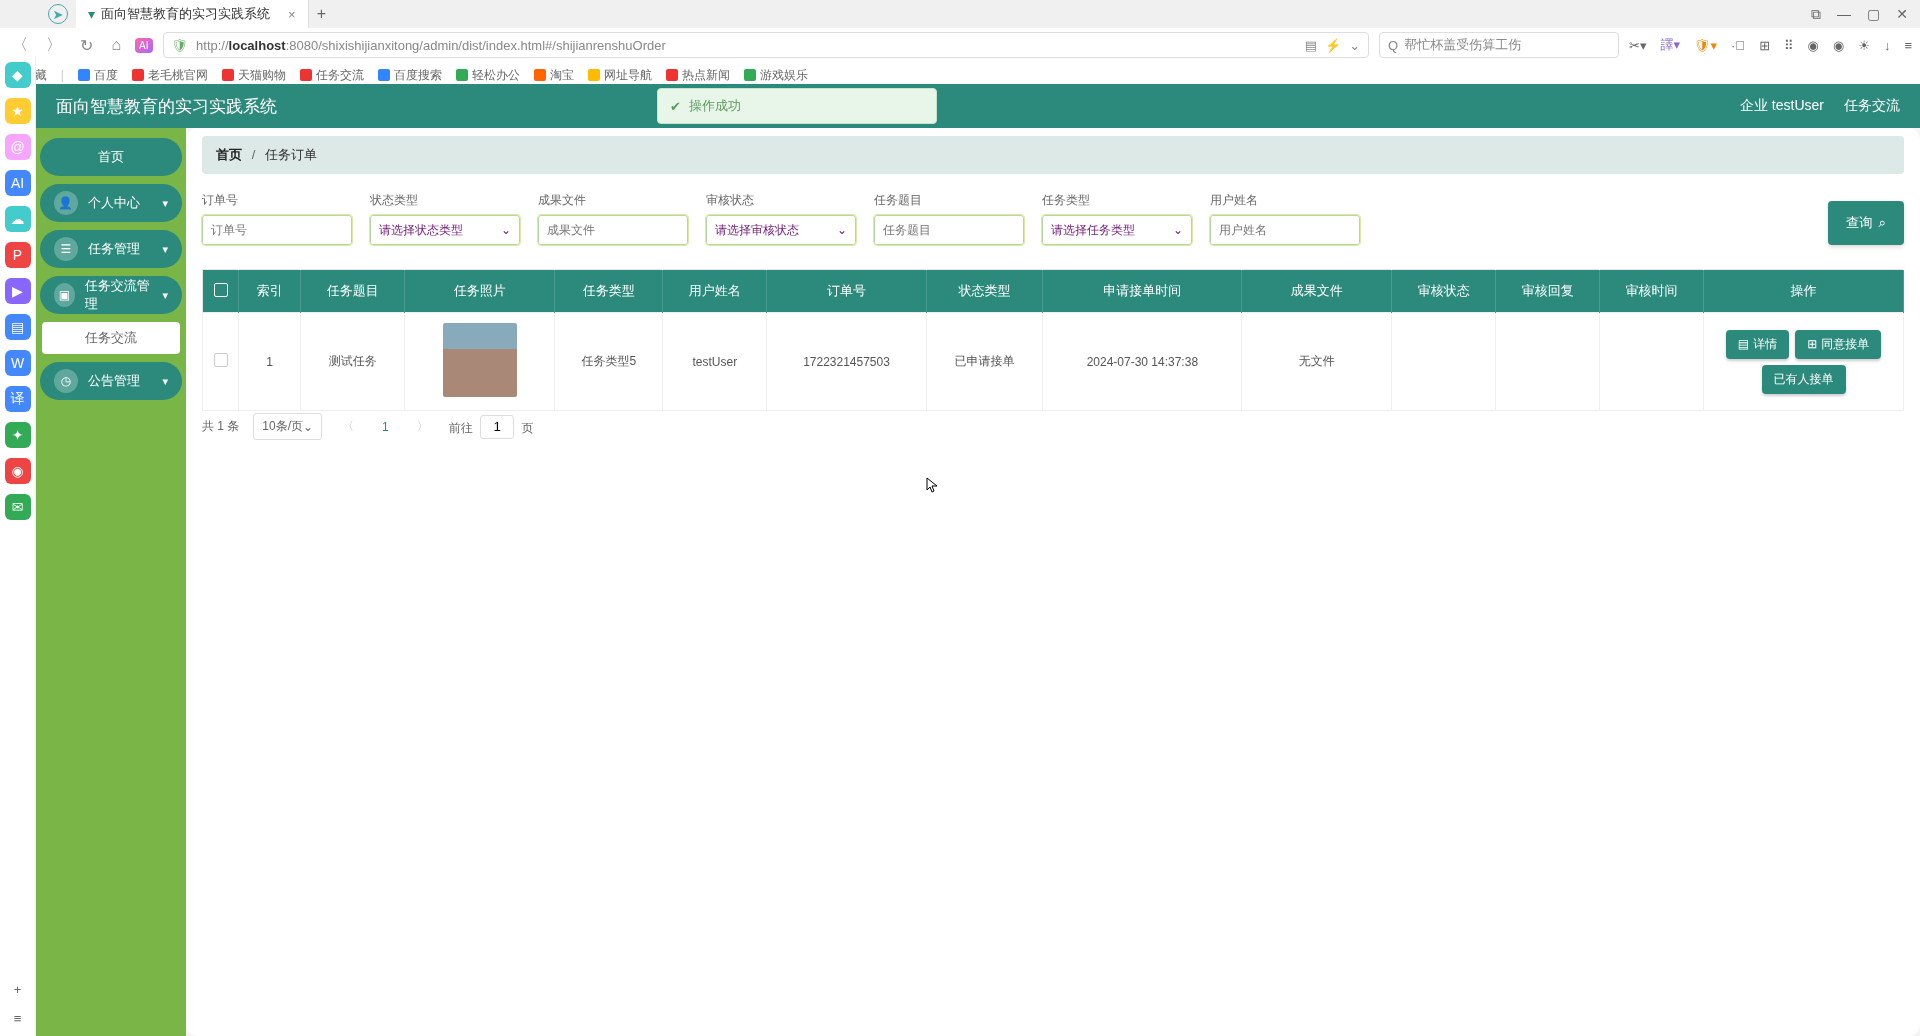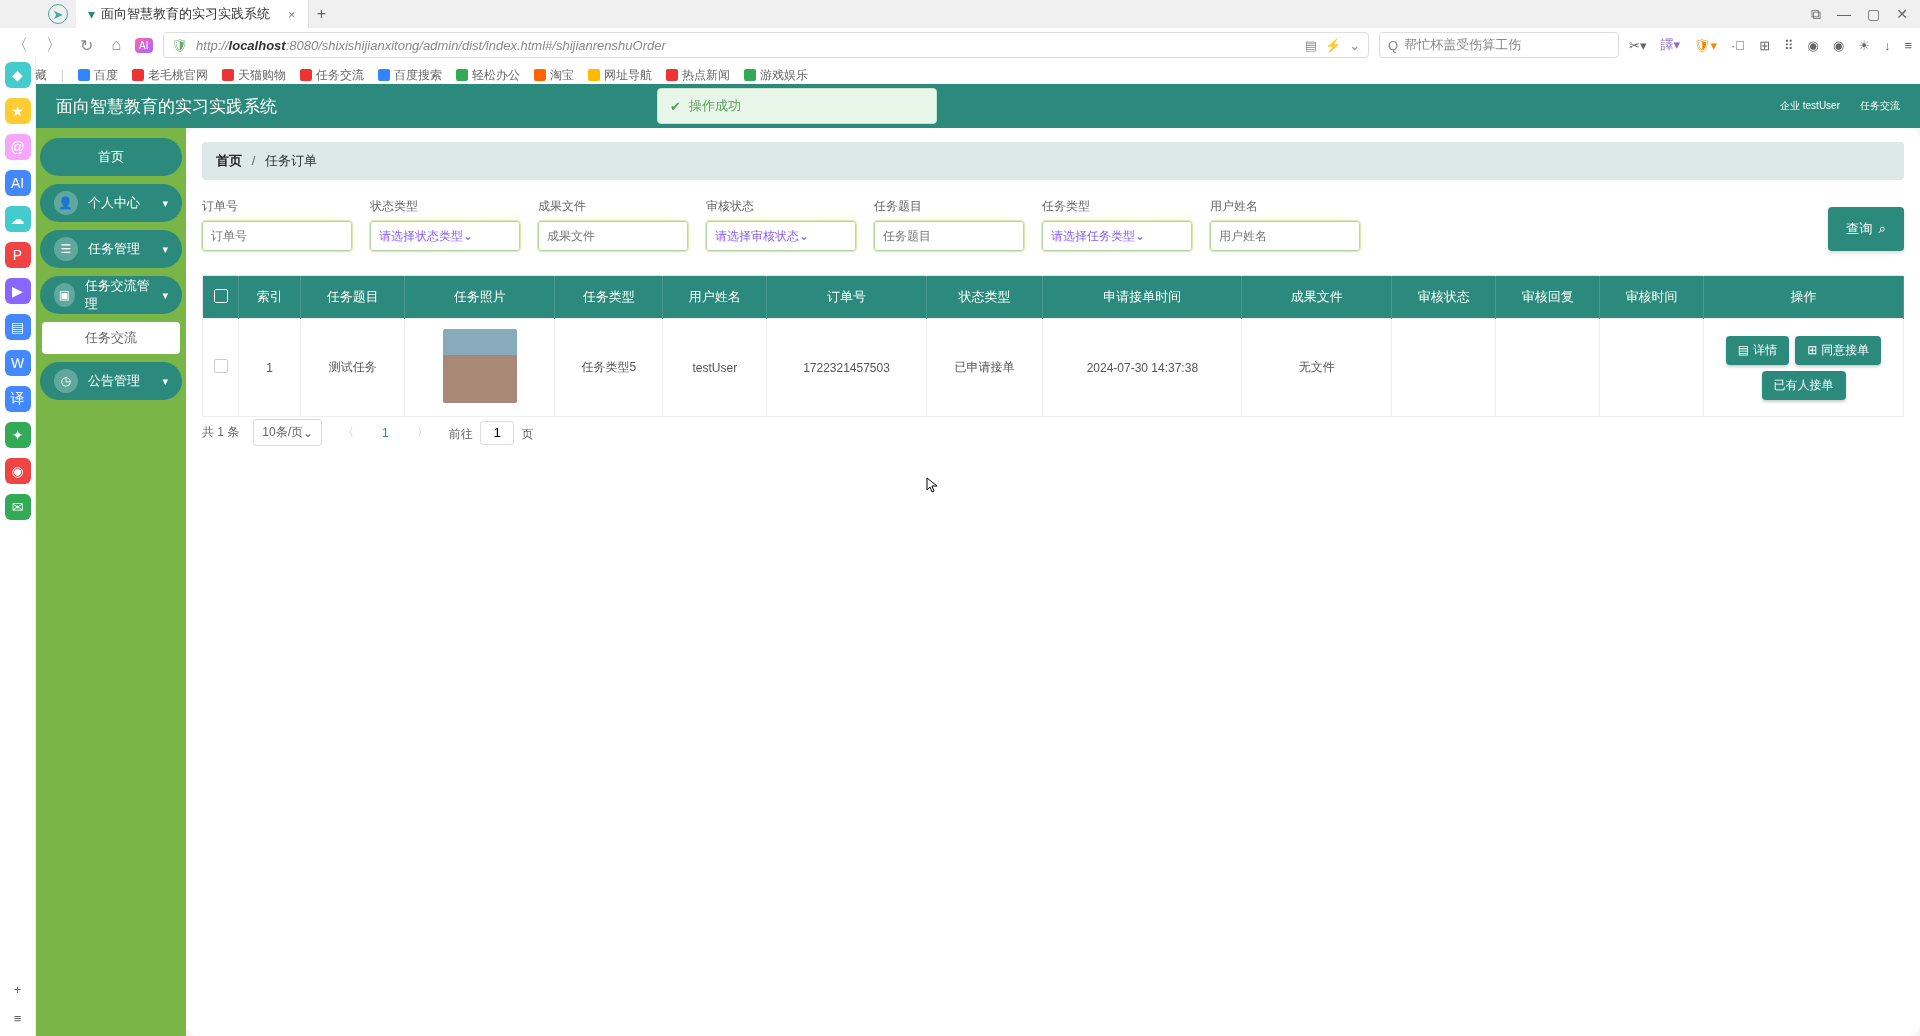--- a/index.html
+++ b/index.html
@@ -14,60 +14,60 @@
 .tab-close { color: #888; margin-left: 12px; cursor: pointer; }
 .tab-add { margin-left: 8px; color: #666; font-size: 16px; cursor: pointer; }
 .window-controls { margin-left: auto; display: flex; gap: 16px; padding-right: 12px; color: #666; }
 .window-controls span { cursor: pointer; font-size: 14px; }
 
 .addr-bar { display: flex; align-items: center; height: 34px; padding: 0 8px; gap: 10px; }
 .addr-bar .nav-btn { color: #888; font-size: 16px; padding: 0 4px; cursor: pointer; }
 .ai-badge { background: linear-gradient(135deg,#f6a,#a6f); color: #fff; font-size: 10px; padding: 2px 4px; border-radius: 4px; }
 .url-box { flex: 1; display: flex; align-items: center; border: 1px solid #ddd; border-radius: 4px; height: 26px; padding: 0 8px; gap: 8px; }
 .url-box .lock { color: #6a6; }
-.url-box span.url-text { color: #888; font-style: italic; }
+.url-box span.url-text { color: #888; }
 .url-box span.url-text b { color: #333; font-weight: 600; }
 .url-right-icons { margin-left: auto; display: flex; gap: 8px; color: #888; }
 .search-box { display: flex; align-items: center; border: 1px solid #ddd; border-radius: 4px; height: 26px; padding: 0 8px; width: 240px; color: #888; gap: 6px; }
 .tool-icons { display: flex; gap: 14px; color: #666; align-items: center; }
 .tool-icons span { cursor: pointer; }
 
 .bookmark-bar { display: flex; align-items: center; height: 26px; padding: 0 8px; gap: 14px; font-size: 12px; }
 .bookmark-bar .bm { display: flex; align-items: center; gap: 4px; color: #666; cursor: pointer; }
 .bm-ico { width: 12px; height: 12px; border-radius: 2px; display: inline-block; }
 
 
 .os-sidebar { position: fixed; left: 0; top: 56px; bottom: 0; width: 36px; background: #fff; display: flex; flex-direction: column; align-items: center; padding-top: 6px; gap: 10px; border-right: 1px solid #eee; }
 .os-sidebar .os-ico { width: 26px; height: 26px; border-radius: 6px; display: flex; align-items: center; justify-content: center; color: #fff; font-size: 14px; }
 .os-sidebar .os-bottom { margin-top: auto; margin-bottom: 10px; display:flex; flex-direction:column; gap:14px; color:#666; align-items:center;}
 
 
 .app-header { position: absolute; left: 36px; right: 0; top: 84px; height: 44px; background: #2b8a7c; color: #fff; display: flex; align-items: center; padding: 0 20px; z-index: 5; }
 .app-title { font-size: 17px; font-weight: 500; }
 .success-toast { margin-left: 380px; background: #e8f5e9; color: #5a9a5a; border: 1px solid #c8e6c9; border-radius: 4px; padding: 8px 20px 8px 12px; display: flex; align-items: center; gap: 8px; width: 280px; }
-.header-right { margin-left: auto; display: flex; gap: 20px; font-size: 10px; }
+.header-right { margin-left: auto; display: flex; gap: 20px; font-size: 14px; }
 
 .app-body { position: absolute; left: 36px; right: 0; top: 128px; bottom: 0; display: flex; }
 .sidenav { width: 150px; background: #7ab547; padding: 10px 4px; display: flex; flex-direction: column; gap: 8px; }
 .nav-item { background: #2b8a7c; color: #fff; border-radius: 22px; height: 38px; display: flex; align-items: center; padding: 0 14px; gap: 10px; cursor: pointer; font-size: 13px; }
 .nav-item .nav-ico { width: 24px; height: 24px; background: rgba(255,255,255,0.25); border-radius: 50%; display: flex; align-items: center; justify-content: center; font-size: 12px; }
 .nav-item.simple { justify-content: center; }
 .nav-item .chev { margin-left: auto; font-size: 11px; }
 .nav-sub { background: #fff; color: #666; border-radius: 4px; height: 32px; display: flex; align-items: center; justify-content: center; font-size: 13px; margin: 0 2px; }
 
-.main { flex: 1; padding: 14px 16px; background: #fff; overflow: auto; border-radius: 12px; }
+.main { flex: 1; padding: 8px 16px; background: #fff; overflow: auto; border-radius: 12px; }
 .breadcrumb { background: #dce9e7; border-radius: 4px; padding: 10px 14px; font-size: 13px; margin-bottom: 18px; }
 .breadcrumb b { font-weight: 600; color: #222; }
 .breadcrumb span.sep { margin: 0 6px; color: #666; }
 
 .filters { display: flex; gap: 18px; flex-wrap: wrap; margin-bottom: 24px; align-items: flex-end; }
 .filter { display: flex; flex-direction: column; gap: 6px; }
 .filter label { font-size: 12px; color: #666; }
 .filter input, .filter .select { width: 150px; height: 30px; border: 1px solid #b5d89e; border-radius: 3px; padding: 0 8px; font-size: 12px; color: #333; background: #fff; outline: 1px solid #dce9a0; }
-.filter .select { display: flex; align-items: center; color: #8b5cf6; }
+.filter .select { display: flex; align-items: center; color: #701a75; justify-content: space-between; }
 .query-btn { margin-left: auto; background: #2b8a7c; color: #fff; border: none; border-radius: 4px; height: 44px; padding: 0 18px; display: flex; align-items: center; gap: 6px; cursor: pointer; box-shadow: 0 2px 4px rgba(0,0,0,0.15); }
 
 .tbl { width: 100%; border-collapse: collapse; border: 1px solid #e6e6e6; }
 .tbl th { background: #2b8a7c; color: #fff; font-weight: 400; font-size: 13px; padding: 12px 6px; border-right: 1px solid rgba(255,255,255,0.15); }
 .tbl td { border: 1px solid #eee; padding: 10px 6px; text-align: center; font-size: 12px; color: #555; vertical-align: middle; }
 .thumb { width: 74px; height: 74px; background: linear-gradient(#8ab 0%, #8ab 35%, #a87 35%, #a87 100%); border-radius: 2px; display: inline-block; }
 .chk { width: 14px; height: 14px; border: 1px solid #ccc; display: inline-block; border-radius: 2px; }
 .op-btns { display: flex; flex-wrap: wrap; gap: 6px; justify-content: center; }
 .op-btn { background: #2b8a7c; color: #fff; border: none; border-radius: 4px; padding: 6px 12px; font-size: 12px; display: flex; align-items: center; gap: 4px; cursor: pointer; box-shadow: 0 2px 3px rgba(0,0,0,0.2); }
 

